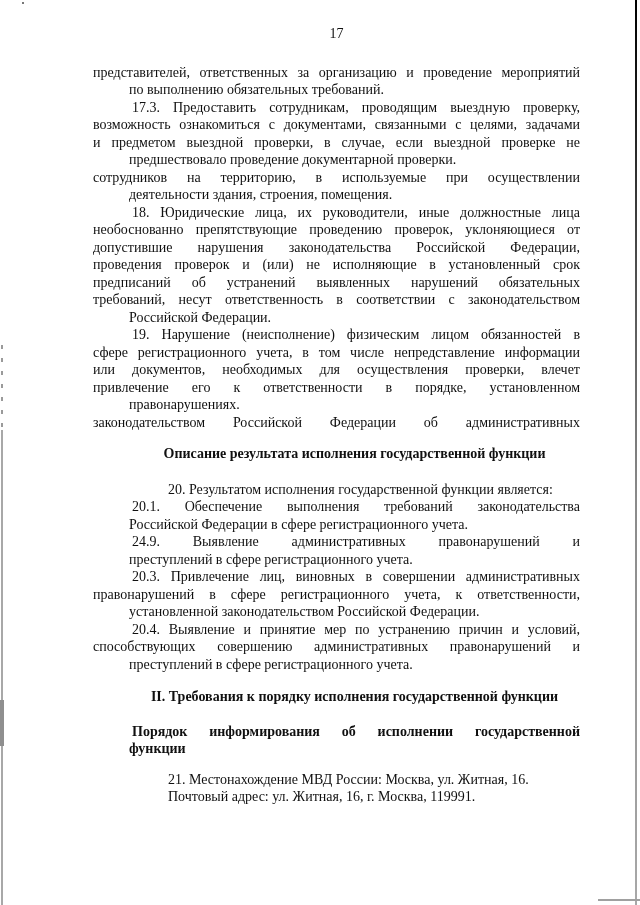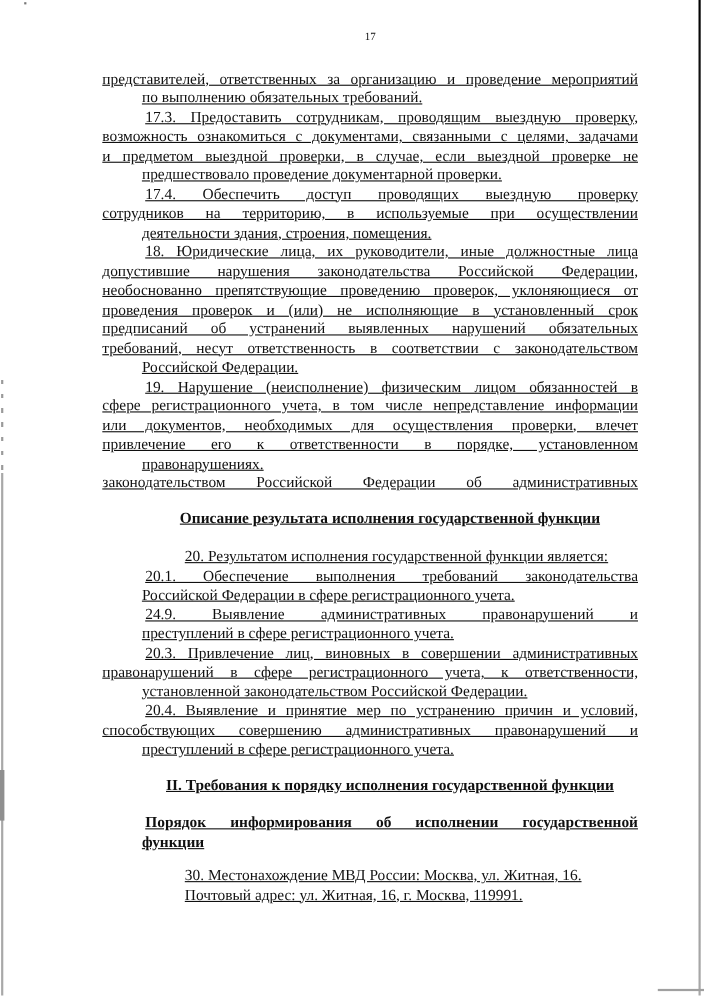--- a/index.html
+++ b/index.html
@@ -12,32 +12,31 @@
     color:#101010;
   }
   .content{
     position:absolute;
     left:93px; top:0;
     width:487px;
   }
   .page-number{
     margin:25px 0 21px 0;
     text-align:center;
-    font-size:10px;
+    font-size:14px;
     height:17.5px; line-height:17.5px;
   }
   .line{
     font-size:14px;
     height:17.5px;
     line-height:17.5px;
     text-align:justify;
     text-align-last:justify;
     white-space:normal;
     overflow:visible;
-    text-decoration:underline;
   }
   .line.last{ text-align-last:left;margin-left:36px; }
   .line.indent{ text-indent:39px; }
   .para{ margin:0; }
   .para-spaced{ margin-top:13px; }
   .heading .line{
     font-weight:bold;
     text-align:right;
     text-align-last:center;
   }
@@ -83,28 +82,27 @@
         <div class="line">представителей, ответственных за организацию и проведение мероприятий</div>
         <div class="line last">по выполнению обязательных требований.</div>
       </div>
       <div class="para">
         <div class="line indent">17.3. Предоставить сотрудникам, проводящим выездную проверку,</div>
         <div class="line">возможность ознакомиться с документами, связанными с целями, задачами</div>
         <div class="line">и предметом выездной проверки, в случае, если выездной проверке не</div>
         <div class="line last">предшествовало проведение документарной проверки.</div>
       </div>
       <div class="para">
-        <div class="line indent">17.4. Обеспечить доступ проводящих выездную проверку</div>
         <div class="line">сотрудников на территорию, в используемые при осуществлении</div>
         <div class="line last">деятельности здания, строения, помещения.</div>
       </div>
       <div class="para">
         <div class="line indent">18. Юридические лица, их руководители, иные должностные лица</div>
+        <div class="line">необоснованно препятствующие проведению проверок, уклоняющиеся от</div>
         <div class="line">допустившие нарушения законодательства Российской Федерации,</div>
-        <div class="line">необоснованно препятствующие проведению проверок, уклоняющиеся от</div>
         <div class="line">проведения проверок и (или) не исполняющие в установленный срок</div>
         <div class="line">предписаний об устранений выявленных нарушений обязательных</div>
         <div class="line">требований, несут ответственность в соответствии с законодательством</div>
         <div class="line last">Российской Федерации.</div>
       </div>
       <div class="para">
         <div class="line indent">19. Нарушение (неисполнение) физическим лицом обязанностей в</div>
         <div class="line">сфере регистрационного учета, в том числе непредставление информации</div>
         <div class="line">или документов, необходимых для осуществления проверки, влечет</div>
         <div class="line">привлечение его к ответственности в порядке, установленном</div>
@@ -136,21 +134,21 @@
         <div class="line last">преступлений в сфере регистрационного учета.</div>
       </div>
       <div class="heading h2">
         <div class="line last">II. Требования к порядку исполнения государственной функции</div>
       </div>
       <div class="subheading">
         <div class="line indent">Порядок информирования об исполнении государственной</div>
         <div class="line last">функции</div>
       </div>
       <div class="para para-spaced">
-        <div class="line indent last">30. Местонахождение МВД России: Москва, ул. Житная, 16.</div>
+        <div class="line indent last">21. Местонахождение МВД России: Москва, ул. Житная, 16.</div>
       </div>
       <div class="para">
         <div class="line indent last">Почтовый адрес: ул. Житная, 16, г. Москва, 119991.</div>
       </div>
     </div>
 </div>
 
 <div class="artifact edge-right"></div>
 <div class="artifact edge-left-dashed"></div>
 <div class="artifact edge-left-solid"></div>

